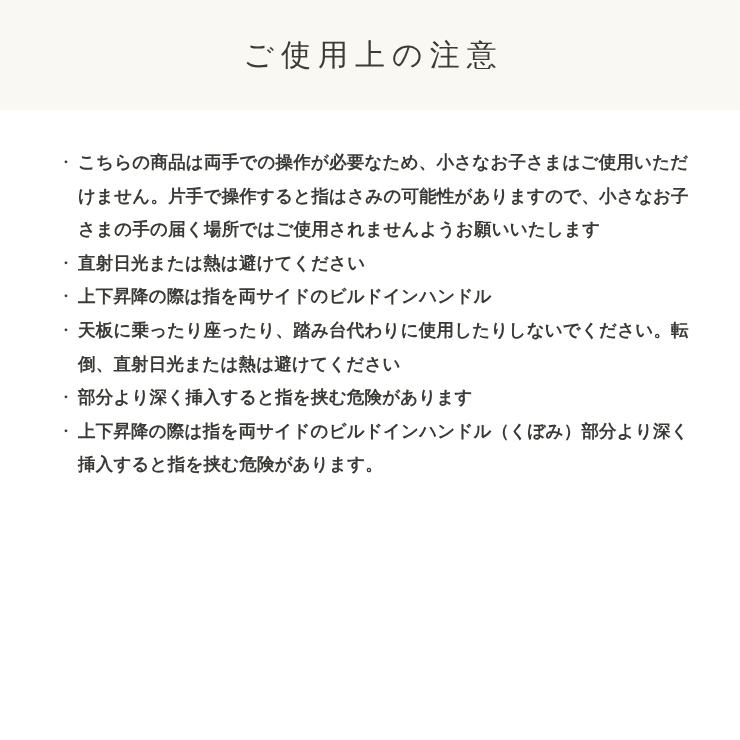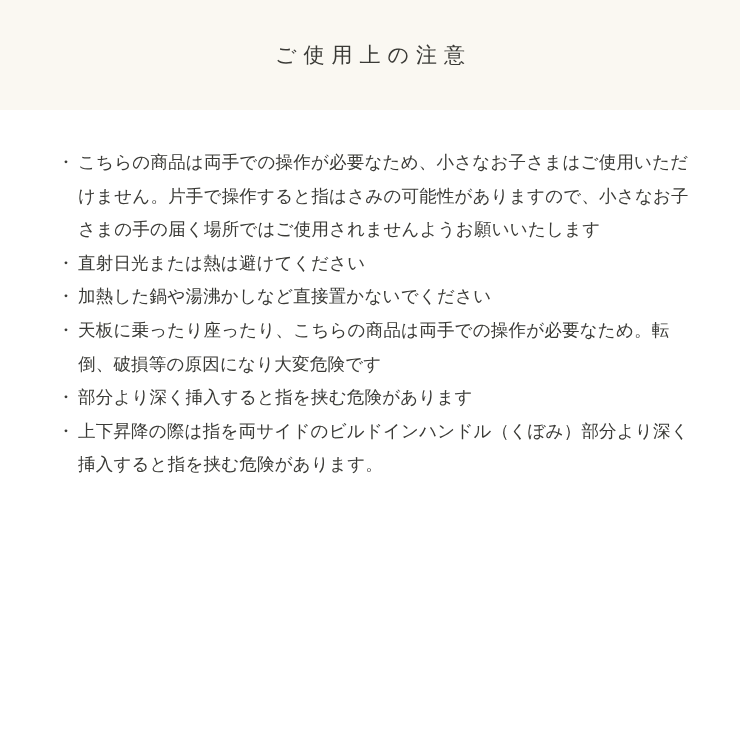--- a/index.html
+++ b/index.html
@@ -26,21 +26,21 @@
     top: 0;
     left: 0;
     width: 740px;
     height: 110px;
     background: #faf8f2;
     display: flex;
     align-items: center;
     justify-content: center;
   }
   .header-title {
-    font-size: 21px;
+    font-size: 30px;
     letter-spacing: 7px;
     color: #3a3a36;
     font-weight: normal;
     margin: 0;
     padding-left: 7px;
     text-align: center;
     line-height: 1.2;
   }
   .body-area {
     position: absolute;
@@ -72,20 +72,21 @@
   .note-bullet {
     position: absolute;
     left: 0;
     top: 0;
     font-size: 17.5px;
     line-height: 1.92;
     color: #3a3a36;
   }
   .note-text {
     display: block;
+    font-weight: bold;
   }
 </style>
 </head>
 <body>
 
 <div class="page">
 
   <div class="header-band">
     <h1 class="header-title">ご使用上の注意</h1>
   </div>
@@ -98,26 +99,26 @@
         <span class="note-text">こちらの商品は両手での操作が必要なため、小さなお子さまはご使用いただけません。片手で操作すると指はさみの可能性がありますので、小さなお子さまの手の届く場所ではご使用されませんようお願いいたします</span>
       </li>
 
       <li class="note-item">
         <span class="note-bullet">・</span>
         <span class="note-text">直射日光または熱は避けてください</span>
       </li>
 
       <li class="note-item">
         <span class="note-bullet">・</span>
-        <span class="note-text">加熱した鍋や湯沸かしなど直接置かないでください</span>
+        <span class="note-text">上下昇降の際は指を両サイドのビルドインハンドル</span>
       </li>
 
       <li class="note-item">
         <span class="note-bullet">・</span>
-        <span class="note-text">天板に乗ったり座ったり、こちらの商品は両手での操作が必要なため。転倒、破損等の原因になり大変危険です</span>
+        <span class="note-text">天板に乗ったり座ったり、踏み台代わりに使用したりしないでください。転倒、直射日光または熱は避けてください</span>
       </li>
 
       <li class="note-item">
         <span class="note-bullet">・</span>
         <span class="note-text">部分より深く挿入すると指を挟む危険があります</span>
       </li>
 
       <li class="note-item">
         <span class="note-bullet">・</span>
         <span class="note-text">上下昇降の際は指を両サイドのビルドインハンドル（くぼみ）部分より深く挿入すると指を挟む危険があります。</span>

